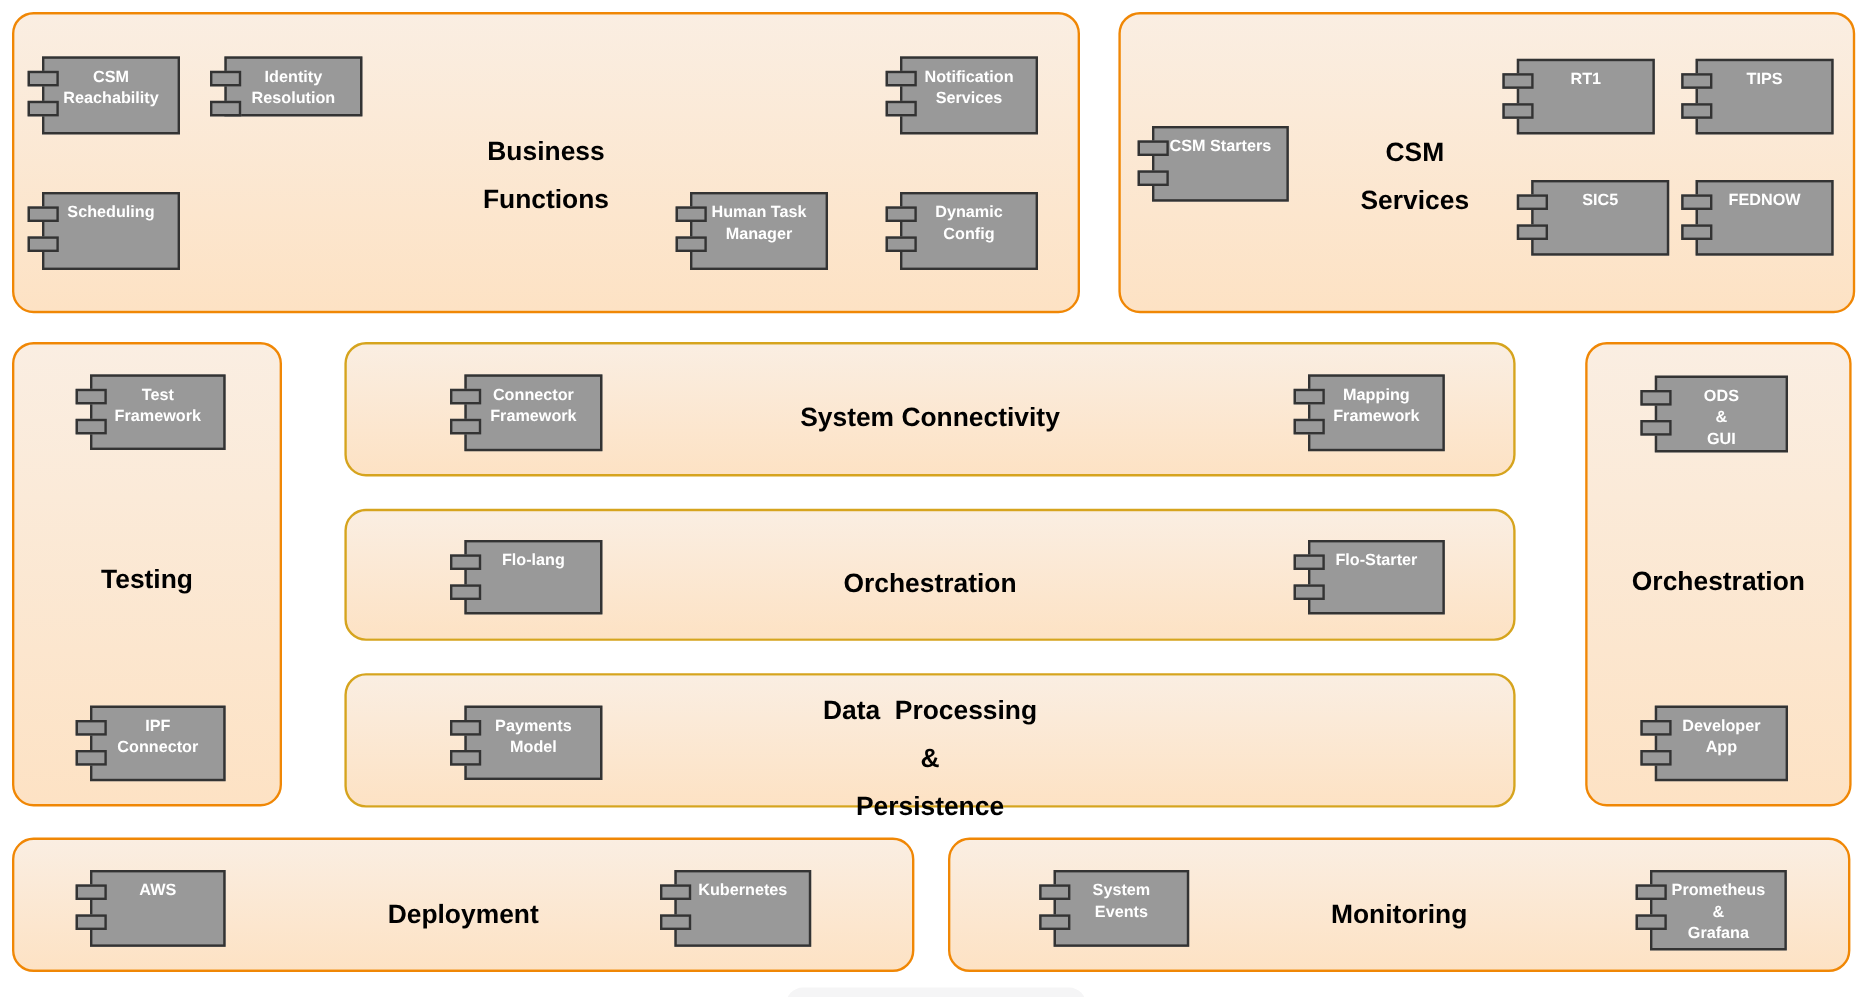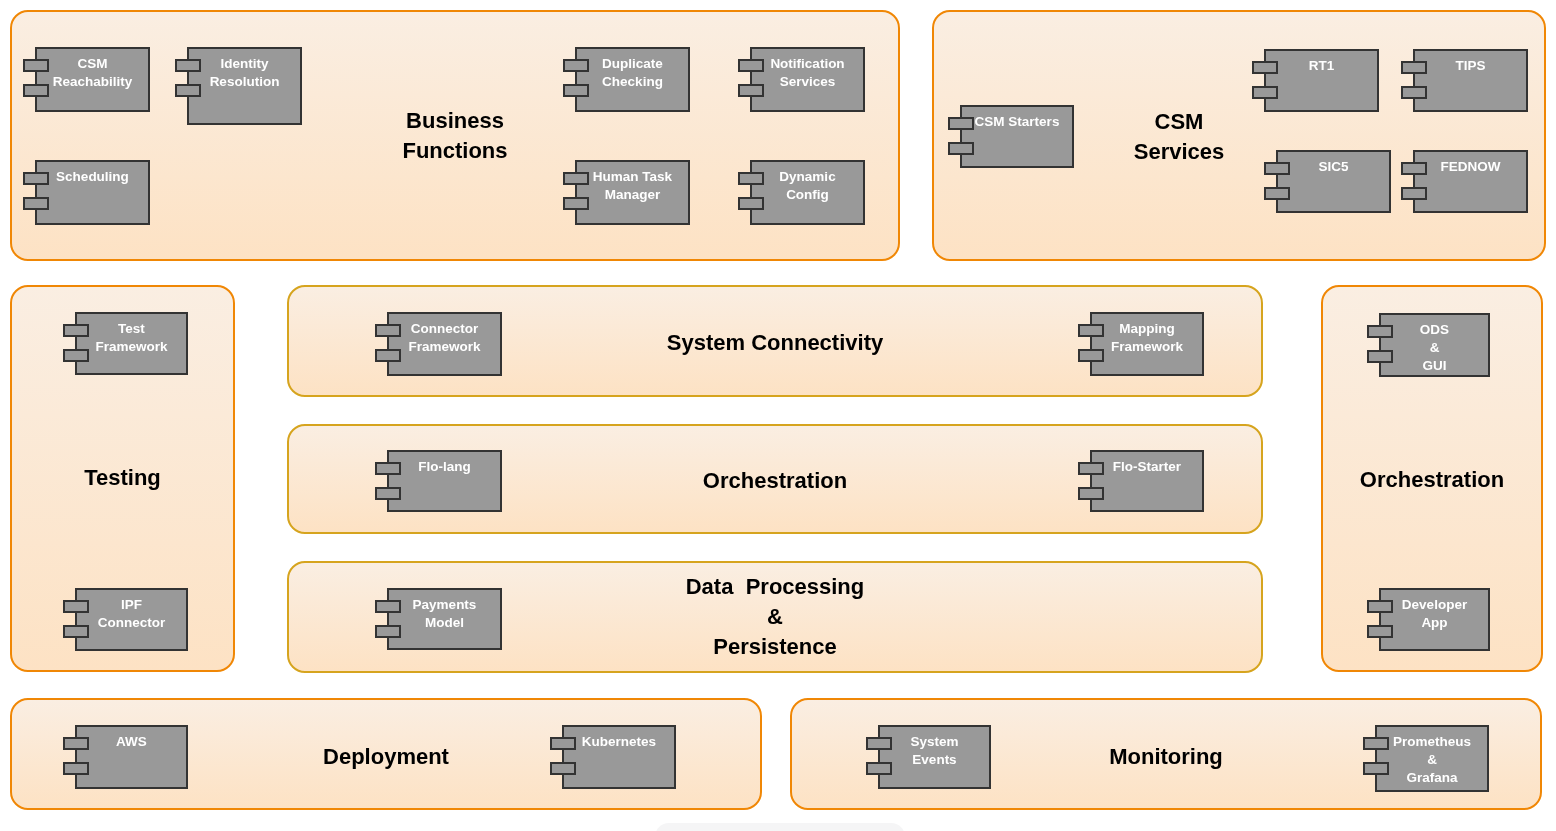--- a/index.html
+++ b/index.html
@@ -18,21 +18,21 @@
     background: linear-gradient(180deg, #FAEEE2 0%, #FDE2C4 100%);
   }
   .group.gold { border-color: #D6A41E; }
   .glabel {
     position: absolute;
     left: 0; width: 100%;
     text-align: center;
     font-size: 22px;
     font-weight: bold;
     color: #000000;
-    line-height: 30px;
+    line-height: 40px;
     white-space: pre-wrap;
   }
   .comp {
     position: absolute;
     box-sizing: border-box;
     background: #999999;
     border: 2px solid #333333;
     color: #ffffff;
     font-weight: bold;
     font-size: 13.5px;
@@ -64,31 +64,25 @@
 
 <div class="group" style="left:10px;top:10px;width:890px;height:251px">
   <div class="glabel" style="top:94px">Business
 Functions</div>
   <div class="comp" style="left:23px;top:35px;width:115px;height:65px">
     <span class="port p1"></span>
     <span class="port p2"></span>
     <span class="clabel">CSM
 Reachability</span>
   </div>
-  <div class="comp" style="left:175px;top:35px;width:115px;height:78px">
+  <div class="comp" style="left:175px;top:35px;width:115px;height:50px">
     <span class="port p1"></span>
     <span class="port p2"></span>
     <span class="clabel">Identity
 Resolution</span>
-  </div>
-  <div class="comp" style="left:563px;top:35px;width:115px;height:65px">
-    <span class="port p1"></span>
-    <span class="port p2"></span>
-    <span class="clabel">Duplicate
-Checking</span>
   </div>
   <div class="comp" style="left:738px;top:35px;width:115px;height:65px">
     <span class="port p1"></span>
     <span class="port p2"></span>
     <span class="clabel">Notification
 Services</span>
   </div>
   <div class="comp" style="left:23px;top:148px;width:115px;height:65px">
     <span class="port p1"></span>
     <span class="port p2"></span>

